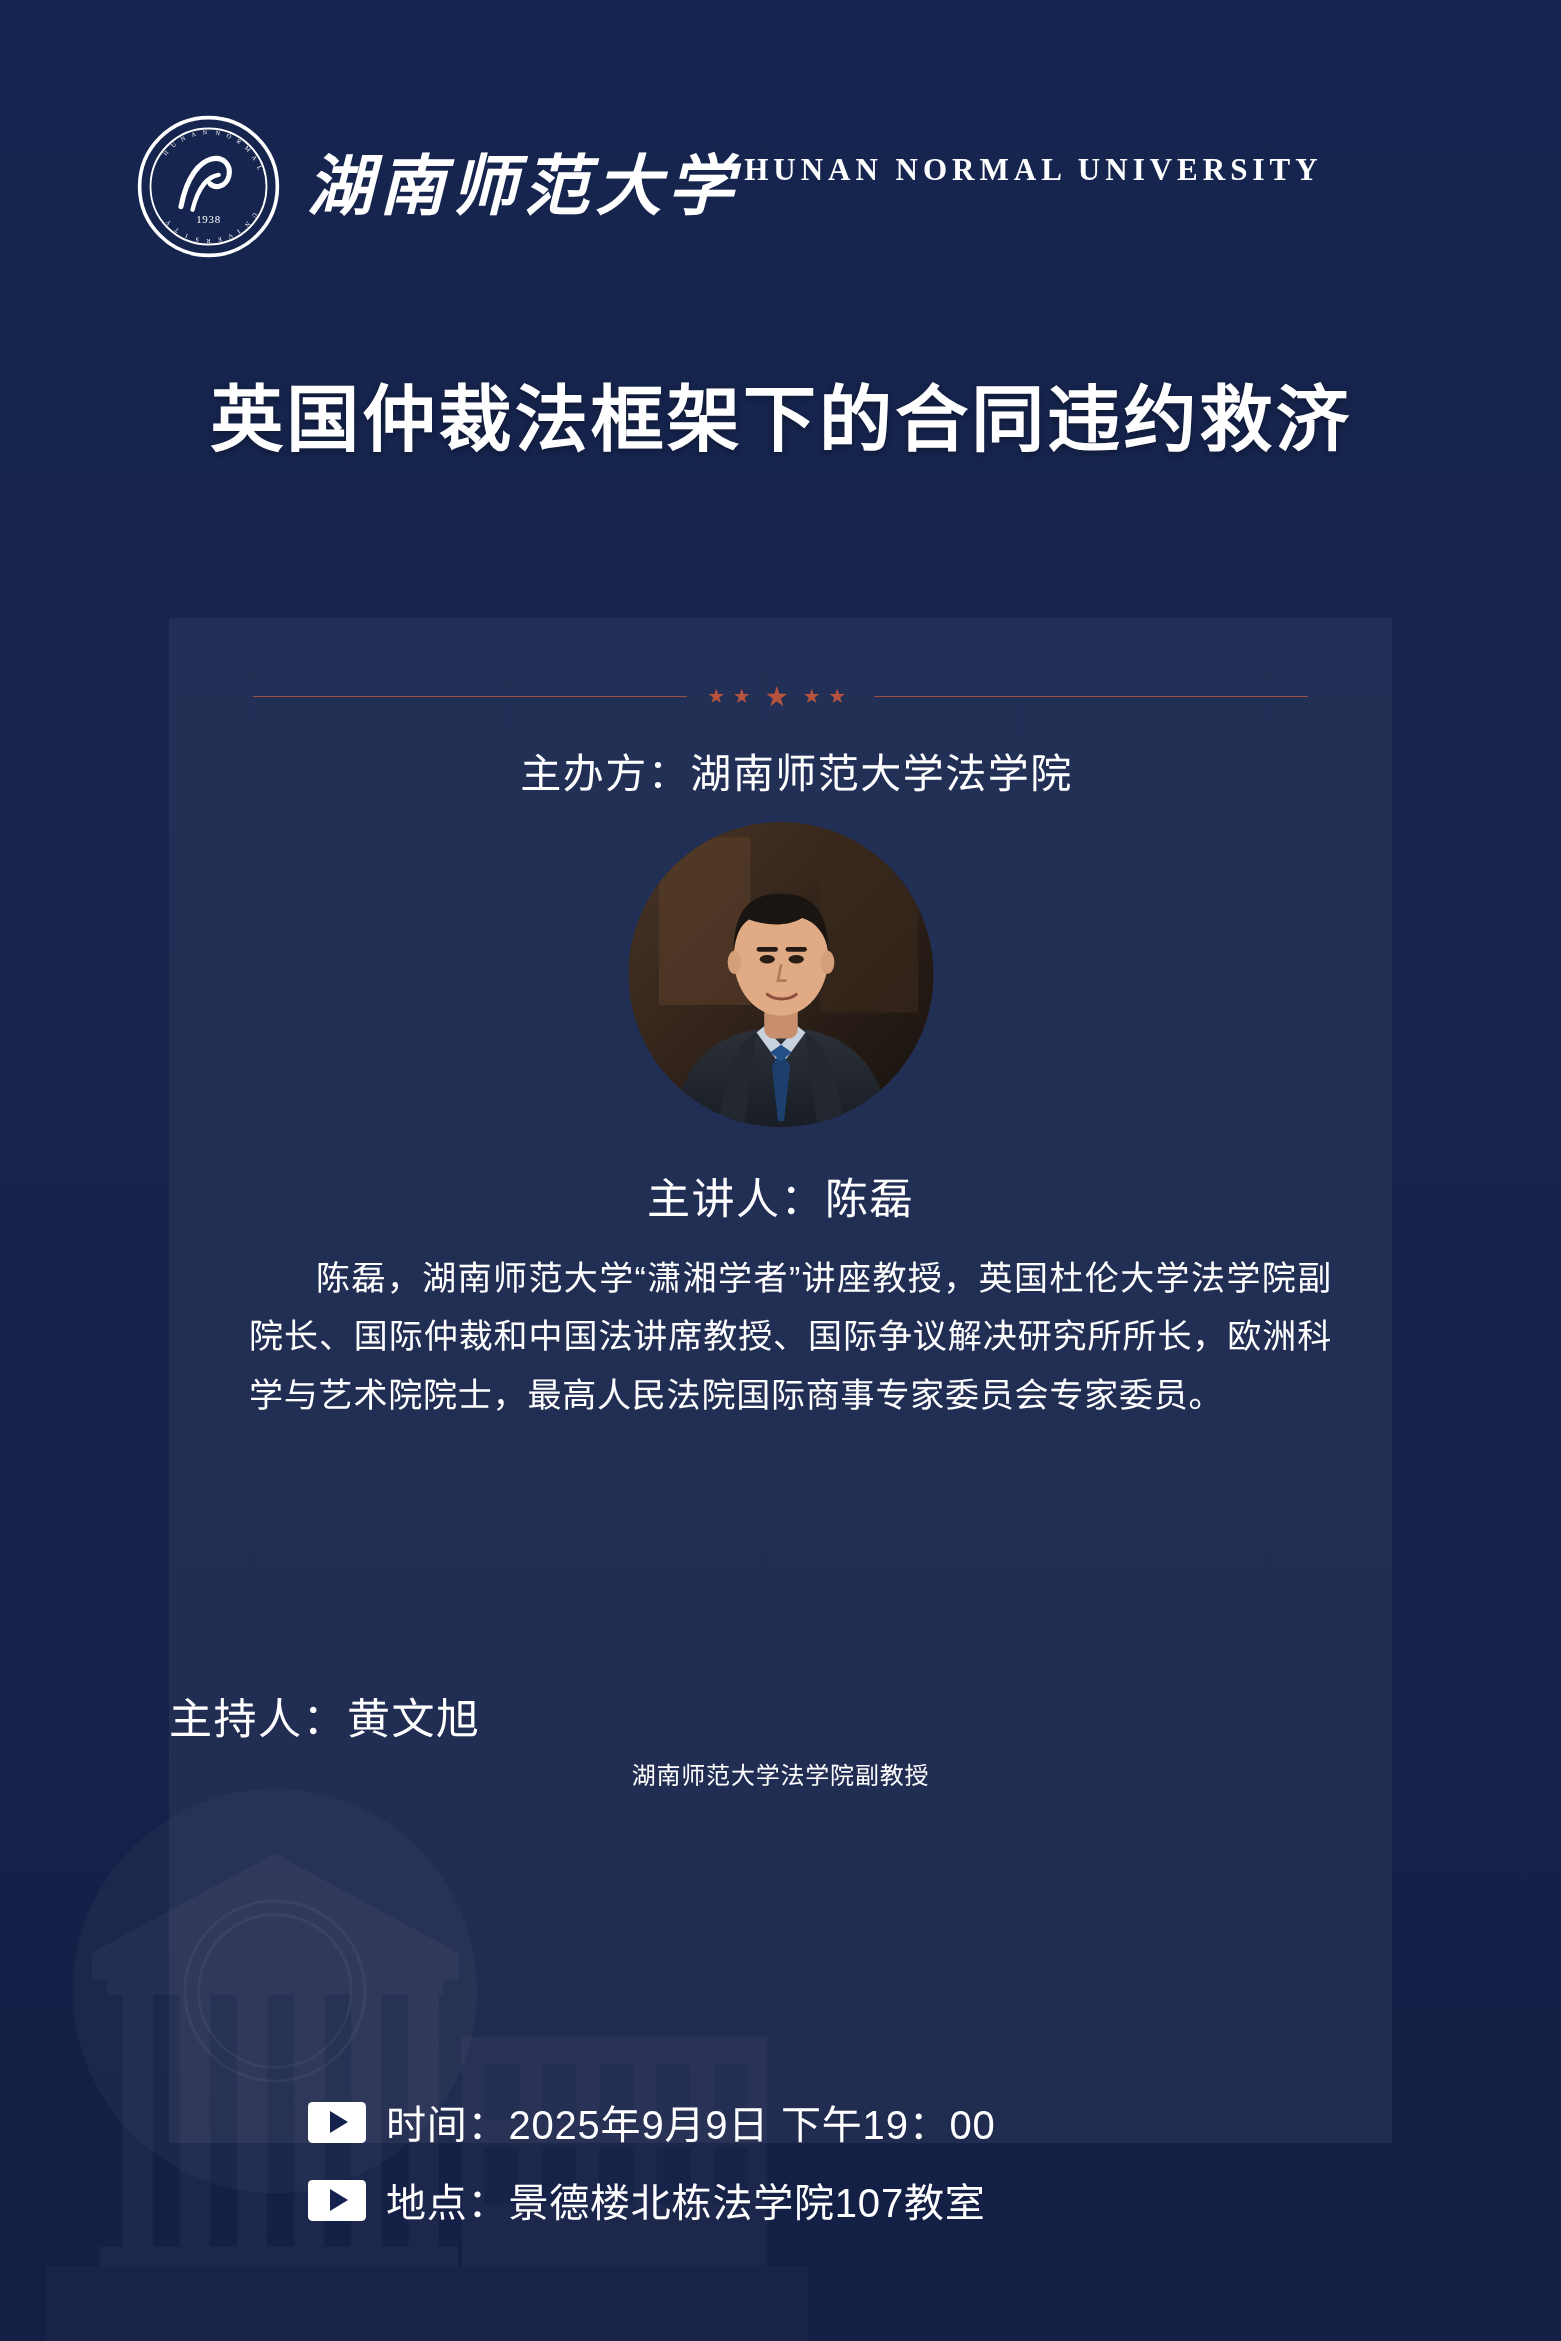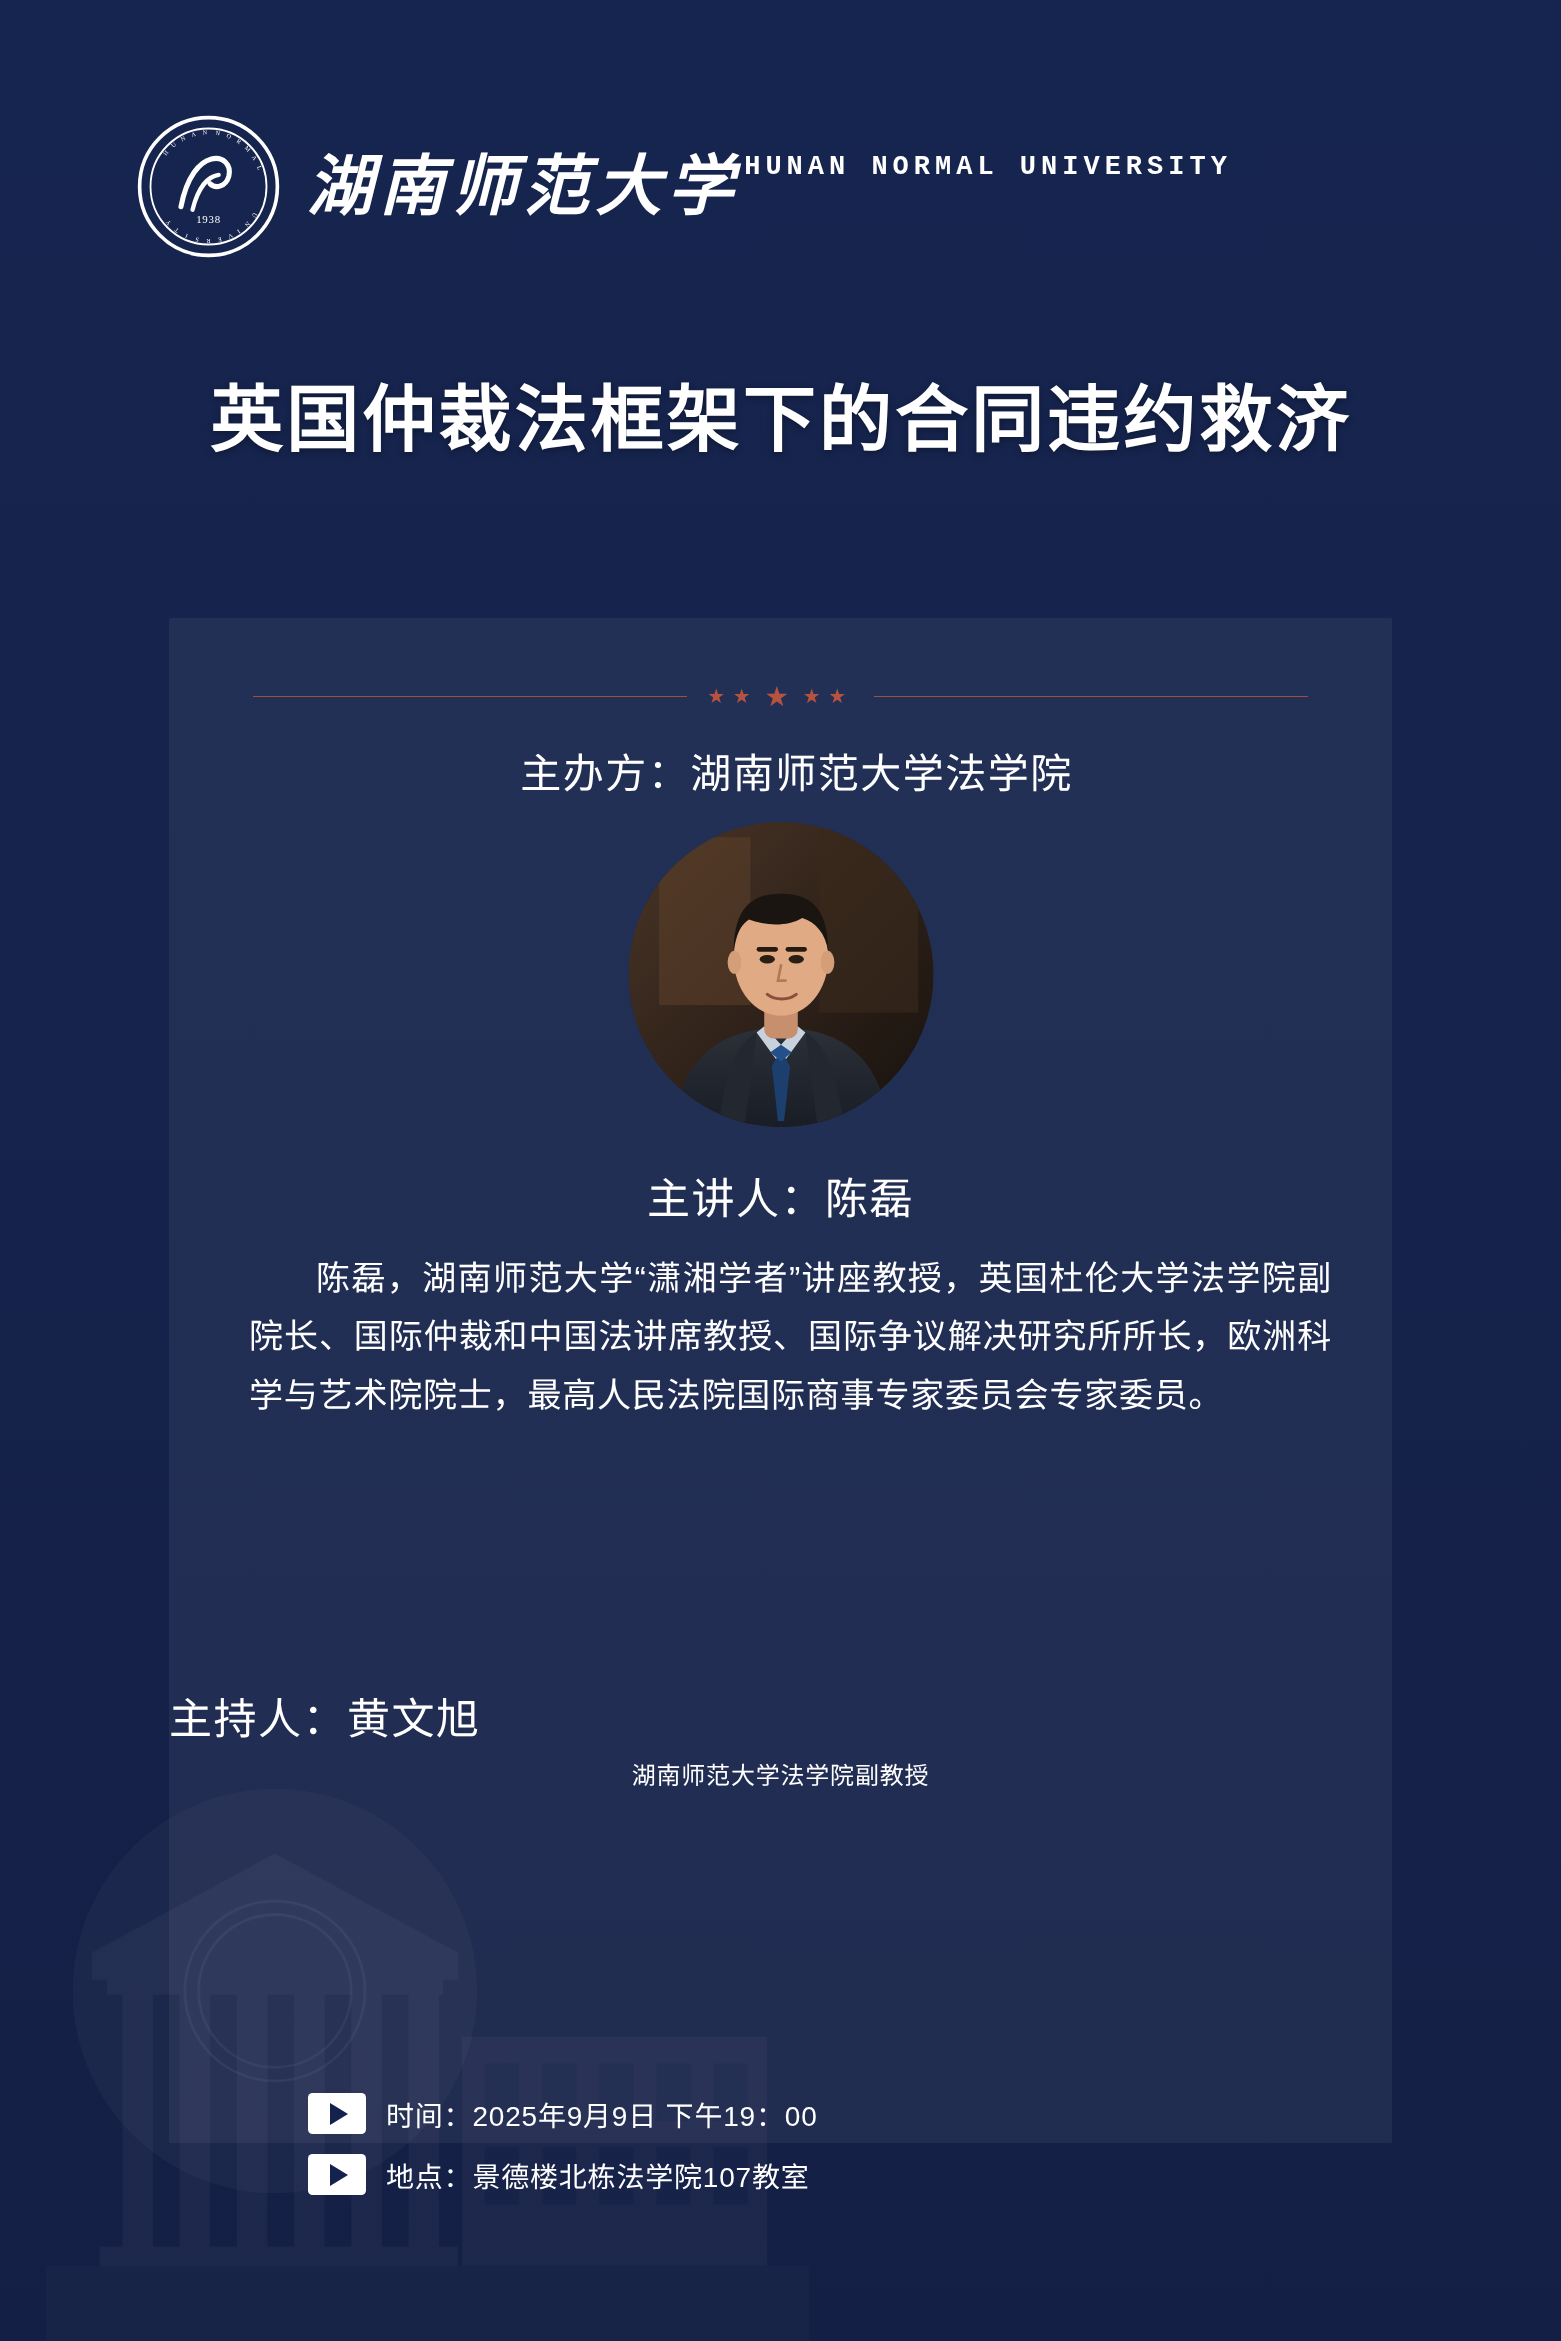--- a/index.html
+++ b/index.html
@@ -58,22 +58,22 @@
   .univ-cn {
     font-family: "Liberation Serif", "DejaVu Serif", serif;
     font-size: 66px;
     font-weight: 700;
     letter-spacing: 6.1px;
     font-style: italic;
     line-height: 1.05;
     white-space: nowrap;
   }
   .univ-en {
-    font-family: Liberation Mono, monospace;
-    font-size: 27px;
+    font-family: Liberation Serif, serif;
+    font-size: 31px;
     font-weight: 700;
     letter-spacing: 5px;
     white-space: nowrap;
   }
 
   
   .main-title {
     position: absolute;
     top: 374px;
     left: 0;
@@ -224,21 +224,21 @@
   }
   .play-icon .tri {
     width: 0;
     height: 0;
     border-left: 18.3px solid #15224d;
     border-top: 11.4px solid transparent;
     border-bottom: 11.4px solid transparent;
     margin-left: 3.8px;
   }
   .info-text {
-    font-size: 28px;
+    font-size: 40px;
     letter-spacing: 0.8px;
     white-space: nowrap;
   }
 </style>
 </head>
 <body>
 
 <div class="poster">
 
   <svg class="watermark" viewBox="0 0 1000 760" aria-hidden="true">

